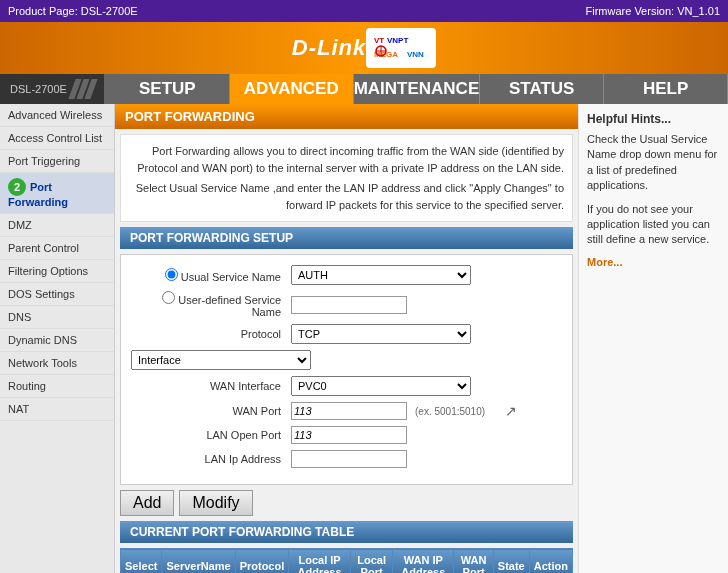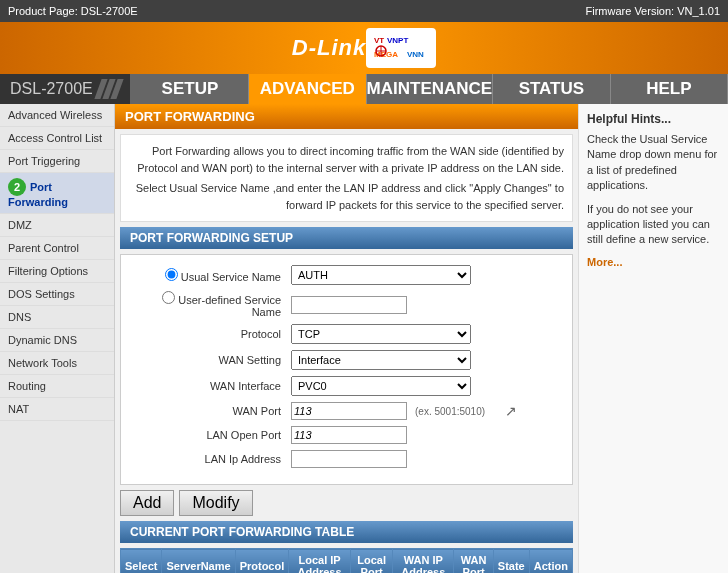--- a/index.html
+++ b/index.html
@@ -1,30 +1,30 @@
 <!DOCTYPE html>
 <html><head>
   <meta charset="utf-8">
   <style>
     * { box-sizing: border-box; margin: 0; padding: 0; }
     body { font-family: Arial, sans-serif; font-size: 12px; background: #c0c0c0; width: 728px; height: 573px; overflow: hidden; }
 
     
-    #top-bar { background: #404040; color: white; display: flex; justify-content: space-between; align-items: center; padding: 2px 8px; height: 22px; font-size: 11px; }
+    #top-bar { background: #4c1d95; color: white; display: flex; justify-content: space-between; align-items: center; padding: 2px 8px; height: 22px; font-size: 11px; }
 
     
     #header { background: linear-gradient(to right, #cc6600, #ff9900, #cc6600); height: 52px; display: flex; align-items: center; padding: 0 10px; justify-content: center; }
     #dlink-logo { color: white; font-size: 22px; font-weight: bold; font-style: italic; letter-spacing: 1px; }
     #logo-icon { width: 70px; height: 40px; background: white; border-radius: 4px; display: flex; align-items: center; justify-content: center; font-size: 10px; color: #cc0000; font-weight: bold; }
 
     
     #nav-tabs { background: #666; display: flex; height: 30px; }
     .nav-tab { flex: 1; display: flex; align-items: center; justify-content: center; color: white; font-weight: bold; font-size: 17px; cursor: pointer; border-right: 1px solid #888; text-transform: uppercase; }
     .nav-tab.active { background: #ff9900; color: white; }
-    #model-tab { background: #333; color: #ccc; padding: 0 10px; font-size: 16px; display: flex; align-items: center; border-right: 2px solid #666; min-width: 90px; }
+    #model-tab { background: #333; color: #ccc; padding: 0 10px; font-size: 11px; display: flex; align-items: center; border-right: 2px solid #666; min-width: 90px; }
 
     
     #main { display: flex; height: 473px; }
 
     
     #sidebar { width: 115px; background: #e8e8e8; border-right: 1px solid #ccc; overflow-y: auto; }
     .sidebar-item { padding: 5px 8px; border-bottom: 1px solid #ddd; cursor: pointer; font-size: 11px; color: #333; }
     .sidebar-item.active { background: #d0d8e8; color: #003399; font-weight: bold; }
 
     
@@ -161,21 +161,20 @@
       </div>
 
       <div class="form-row">
         <div class="form-label">Protocol</div>
         <select class="form-control">
           <option>TCP</option>
         </select>
       </div>
 
       <div class="form-row">
-        <div class="form-label">WAN Setting</div>
         <select class="form-control">
           <option>Interface</option>
         </select>
       </div>
 
       <div class="form-row">
         <div class="form-label">WAN Interface</div>
         <select class="form-control">
           <option>PVC0</option>
         </select>

